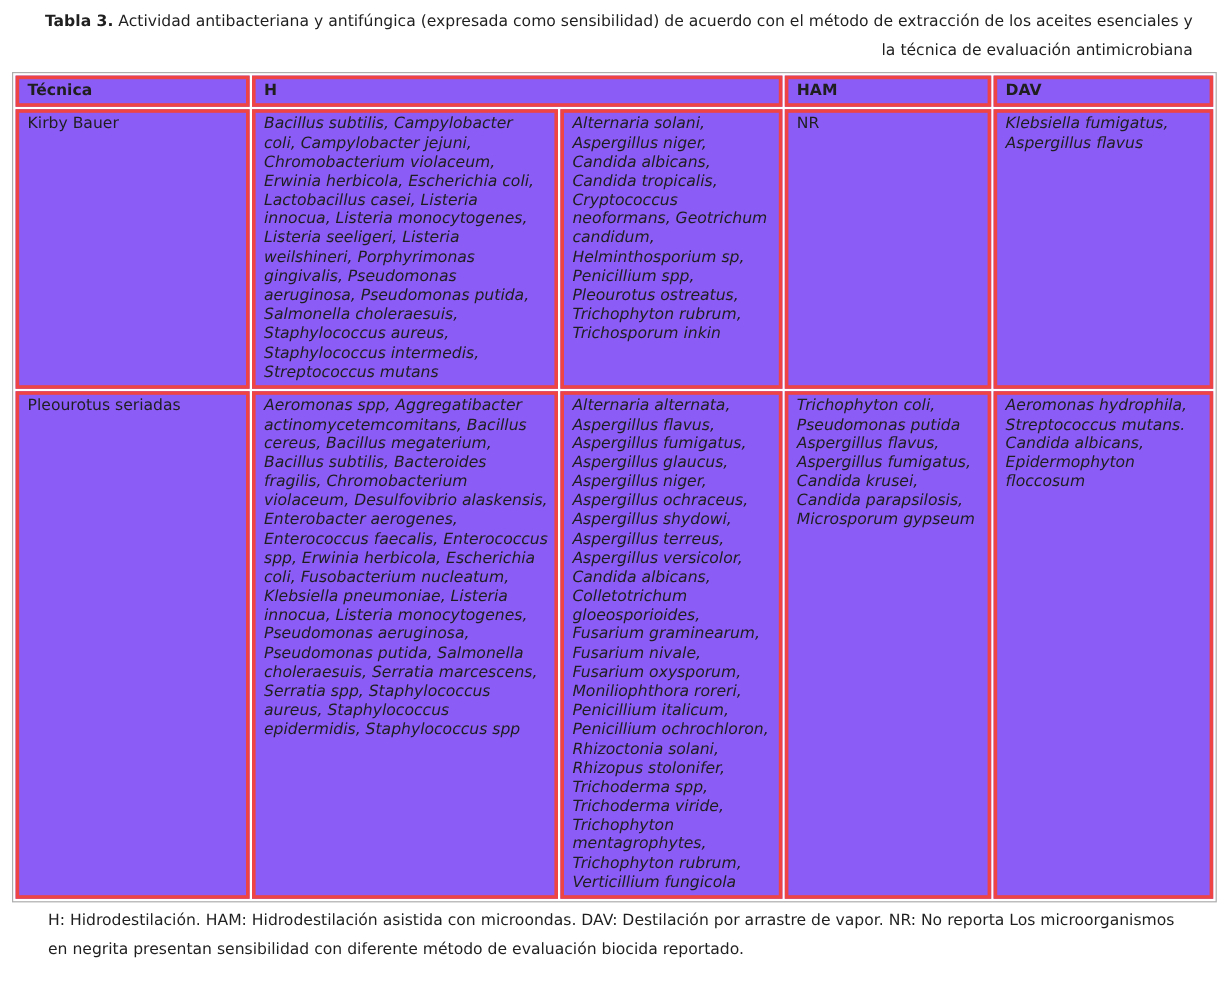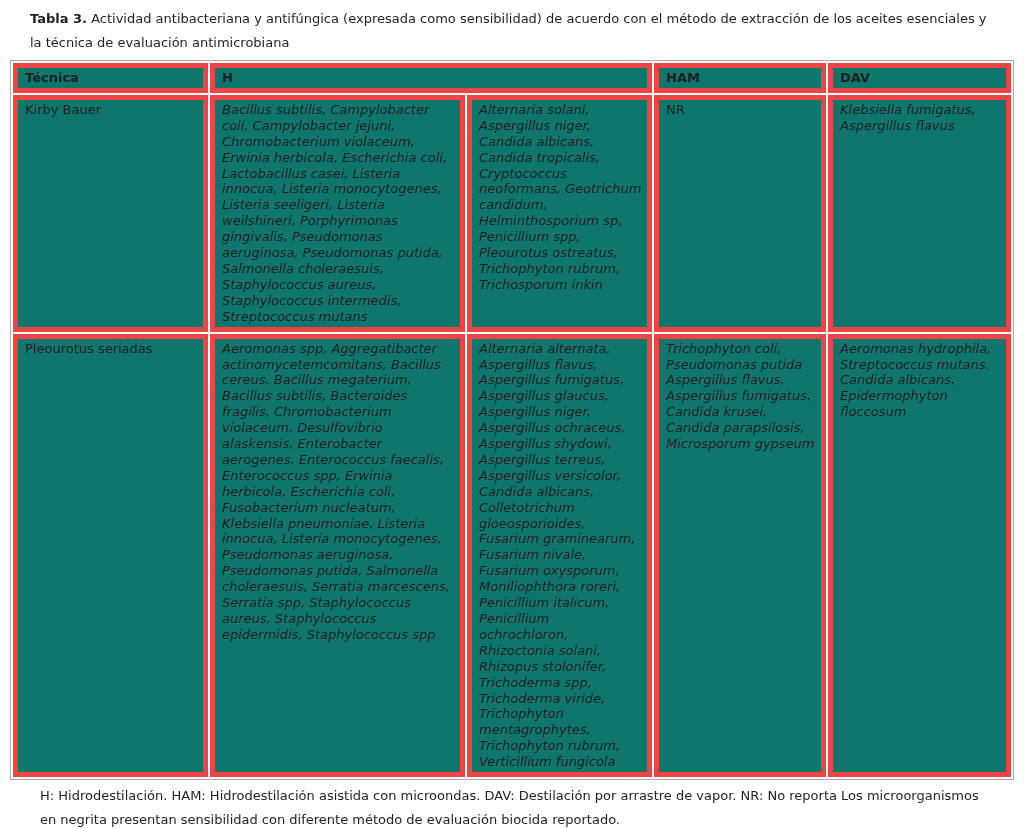--- a/index.html
+++ b/index.html
@@ -9,43 +9,43 @@
     font-family: "DejaVu Sans", "Liberation Sans", sans-serif;
     color: #1f1f1f;
   }
   .page {
     width: 1024px;
     height: 829px;
     overflow: hidden;
     background: #ffffff;
   }
   .title {
-    text-align: left;
+    text-align: right;
     font-size: 13px;
     line-height: 24px;
     padding: 7px 30px 5px 30px;
   }
   .title .t-label { font-weight: bold; }
   table.main {
     table-layout: fixed;
     width: 1002px;
     margin-left: 10px;
     border-collapse: separate;
     border-spacing: 2px;
     border: 1px solid #adadad;
     background: #ffffff;
   }
   table.main td {
     box-sizing: border-box;
-    border: 5px solid #ef4444;
+    border: 3px solid #ef4444;
     vertical-align: top;
     padding: 2px 5px 2px 7px;
     font-size: 13px;
     line-height: 15.9px;
-    background: #0f766e;
+    background: #8b5cf6;
     overflow: hidden;
   }
   td.hdr { font-weight: bold; height: 24px; }
   td.empty { height: 18px; }
   td.species { font-style: italic; }
   td.plain { font-style: normal; margin-left: 12px; }
   .footer {
     font-size: 13px;
     line-height: 24px;
     padding: 4px 40px 0 40px;

